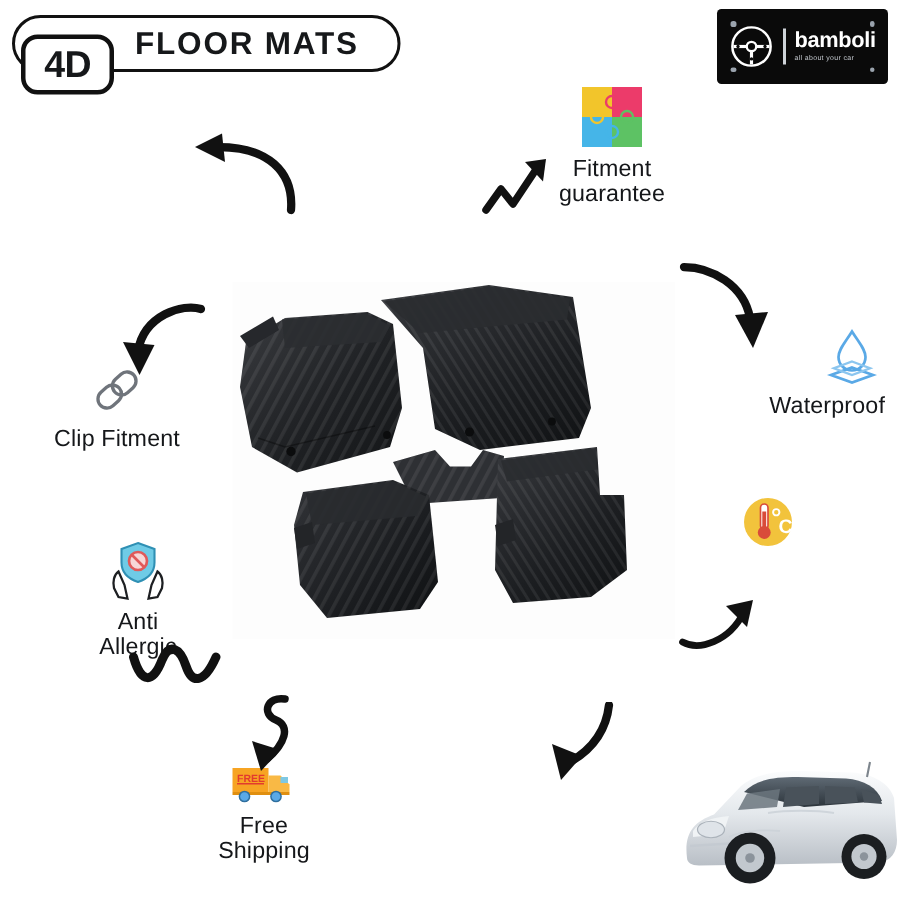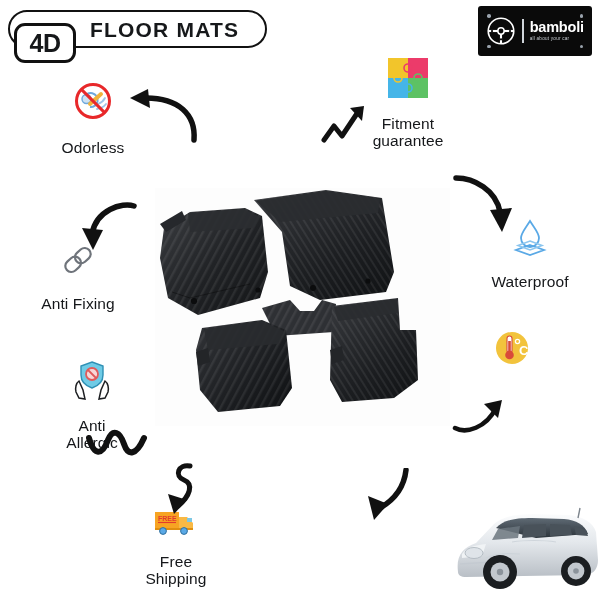--- a/index.html
+++ b/index.html
@@ -46,28 +46,28 @@
   .product-panel{
     position:absolute;left:155px;top:188px;width:295px;height:238px;
     background:#fdfdfd;
   }
   .mats{position:absolute;left:150px;top:180px;width:305px;height:250px;}
 
   
   .feature{position:absolute;display:flex;flex-direction:column;align-items:center;}
   .feature .ico{display:flex;align-items:center;justify-content:center;}
   .feature .lbl{
-    font-size:15.5px;text-align:center;line-height:1.12;margin-top:15px;
+    font-size:15.5px;text-align:center;line-height:1.12;margin-top:4px;
     letter-spacing:0.1px;color:#15171a;
   }
 
   .f-odorless   {left:34px;  top:78px;  width:118px;}
   .f-fitment    {left:352px; top:56px;  width:112px;}
   .f-clip       {left:18px;  top:240px; width:120px;}
-  .f-waterproof {left:470px; top:214px; width:120px;}
+  .f-waterproof {left:470px; top:214px; width:120px;align-items:flex-end;}
   .f-anti-allerg{left:44px;  top:358px; width:96px;}
   .f-temp       {left:444px; top:330px; width:136px;}
   .f-shipping   {left:124px; top:508px; width:104px;}
   .f-antislip   {left:300px; top:505px; width:106px;}
 
   
   .deco{position:absolute;pointer-events:none;}
   .a1{left:124px;top:88px;}
   .a2{left:320px;top:104px;}
   .a3{left:78px;top:200px;}
@@ -175,35 +175,20 @@
     </g>
 
     <g>
       <path d="M182,126 L248,118 L250,150 L266,150 L268,200 L244,218 L192,222 L180,200 Z" fill="url(#matB)"></path>
       <path d="M182,126 L248,118 L250,150 L266,150 L268,200 L244,218 L192,222 L180,200 Z" fill="url(#ribs2)"></path>
       <path d="M184,127 L247,119 L248,133 L188,141 Z" fill="#2a2c30" opacity="0.9"></path>
       <path d="M180,170 L192,166 L194,180 L182,184 Z" fill="#232528"></path>
     </g>
   </svg>
 
-  <div class="feature f-odorless">
-    <div class="ico">
-      <svg width="46" height="46" viewBox="0 0 46 46">
-        <circle cx="23" cy="23" r="17" fill="#fff"></circle>
-        <path d="M14,20 a7,7 0 1,1 6,9" fill="none" stroke="#6fa8dc" stroke-width="2"></path>
-        <circle cx="16.5" cy="21" r="4.5" fill="#cfe2f3" stroke="#6fa8dc" stroke-width="1.4"></circle>
-        <path d="M20,26 L31,16" stroke="#f1b33c" stroke-width="4" stroke-linecap="round"></path>
-        <path d="M28,26 q5,-2 7,-6" fill="none" stroke="#9fc5e8" stroke-width="1.8" stroke-linecap="round"></path>
-        <path d="M27,31 q6,-1 9,-5" fill="none" stroke="#9fc5e8" stroke-width="1.8" stroke-linecap="round"></path>
-        <circle cx="23" cy="23" r="16.5" fill="none" stroke="#e8282a" stroke-width="3"></circle>
-        <line x1="11.4" y1="11.4" x2="34.6" y2="34.6" stroke="#e8282a" stroke-width="3"></line>
-      </svg>
-    </div>
-    <div class="lbl">Odorless</div>
-  </div>
 
   <div class="feature f-fitment">
     <div class="ico">
       <svg width="44" height="44" viewBox="0 0 44 44">
         <rect x="2" y="2" width="20" height="20" fill="#f2c52b"></rect>
         <rect x="22" y="2" width="20" height="20" fill="#ec3b6a"></rect>
         <rect x="2" y="22" width="20" height="20" fill="#45b5e8"></rect>
         <rect x="22" y="22" width="20" height="20" fill="#5dc264"></rect>
         <circle cx="22" cy="12" r="4" fill="none" stroke="#ec3b6a" stroke-width="1.6"></circle>
         <circle cx="22" cy="32" r="4" fill="none" stroke="#45b5e8" stroke-width="1.6"></circle>
@@ -219,21 +204,21 @@
 
   <div class="feature f-clip">
     <div class="ico">
       <svg width="40" height="40" viewBox="0 0 40 40">
         <g transform="rotate(-42 20 20)" fill="none" stroke="#6f747b" stroke-width="2.2">
           <rect x="5" y="14" width="17" height="12" rx="6"></rect>
           <rect x="18" y="14" width="17" height="12" rx="6"></rect>
         </g>
       </svg>
     </div>
-    <div class="lbl">Anti Fixing</div>
+    <div class="lbl">Clip Fitment</div>
   </div>
 
   <div class="feature f-waterproof">
     <div class="ico">
       <svg width="44" height="44" viewBox="0 0 44 44">
         <path d="M22,7 C27,15 31,19 31,24 a9,9 0 0,1 -18,0 C13,19 17,15 22,7 Z" fill="#fff" stroke="#5aa9e6" stroke-width="1.8"></path>
         <path d="M22,31 L36,36 L22,41 L8,36 Z" fill="none" stroke="#5aa9e6" stroke-width="1.8"></path>
         <path d="M22,27 L34,31.5 L22,36 L10,31.5 Z" fill="none" stroke="#8cc6ef" stroke-width="1.6"></path>
       </svg>
     </div>

